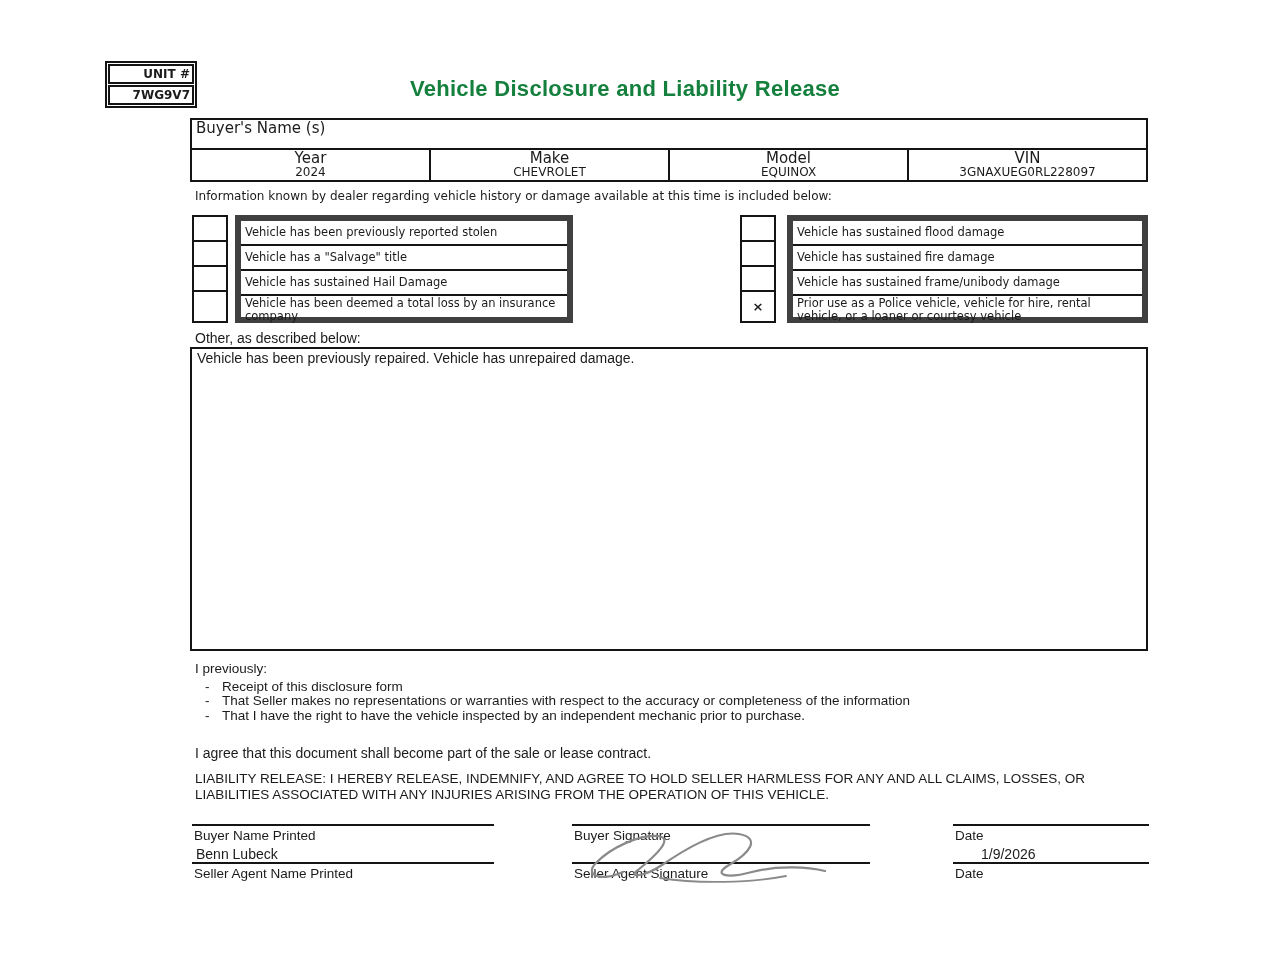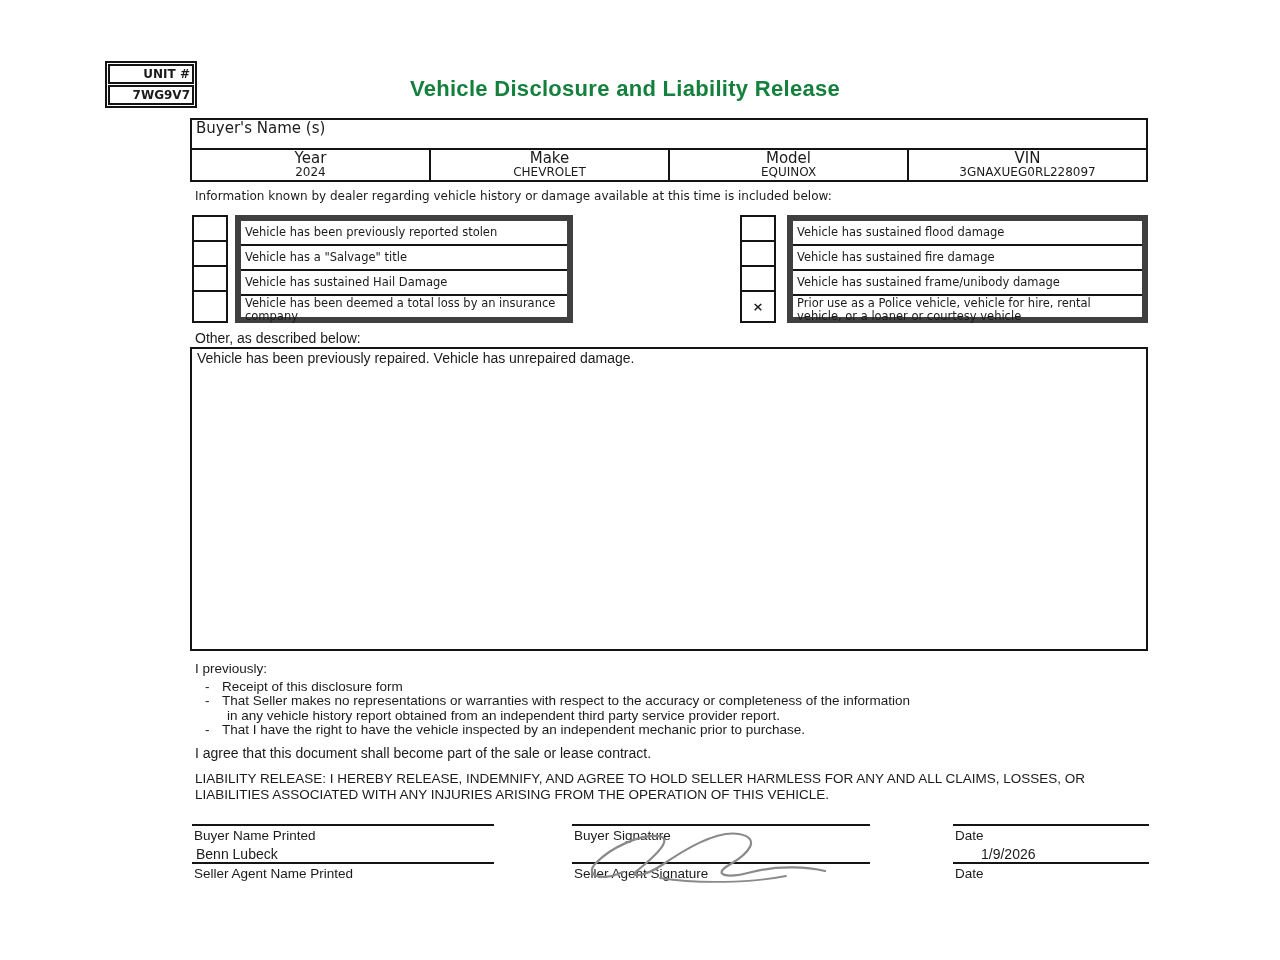--- a/index.html
+++ b/index.html
@@ -188,23 +188,20 @@
   <div class="ack lib">
     <p class="ack-head">I previously:</p>
     <div class="ack-row">
       <span class="dash">-</span>
       <span>Receipt of this disclosure form</span>
     </div>
     <div class="ack-row">
       <span class="dash">-</span>
       <span>That Seller makes no representations or warranties with respect to the accuracy or completeness of the information</span>
     </div>
-    <div class="ack-row ack-cont">
-      <span>in any vehicle history report obtained from an independent third party service provider report.</span>
-    </div>
     <div class="ack-row">
       <span class="dash">-</span>
       <span>That I have the right to have the vehicle inspected by an independent mechanic prior to purchase.</span>
     </div>
   </div>
 
   <div class="agree-line lib">I agree that this document shall become part of the sale or lease contract.</div>
 
   <div class="liability lib">LIABILITY RELEASE:  I HEREBY RELEASE, INDEMNIFY, AND AGREE TO HOLD SELLER HARMLESS FOR ANY AND ALL CLAIMS, LOSSES, OR LIABILITIES ASSOCIATED WITH ANY INJURIES ARISING FROM THE OPERATION OF THIS VEHICLE.</div>
 

